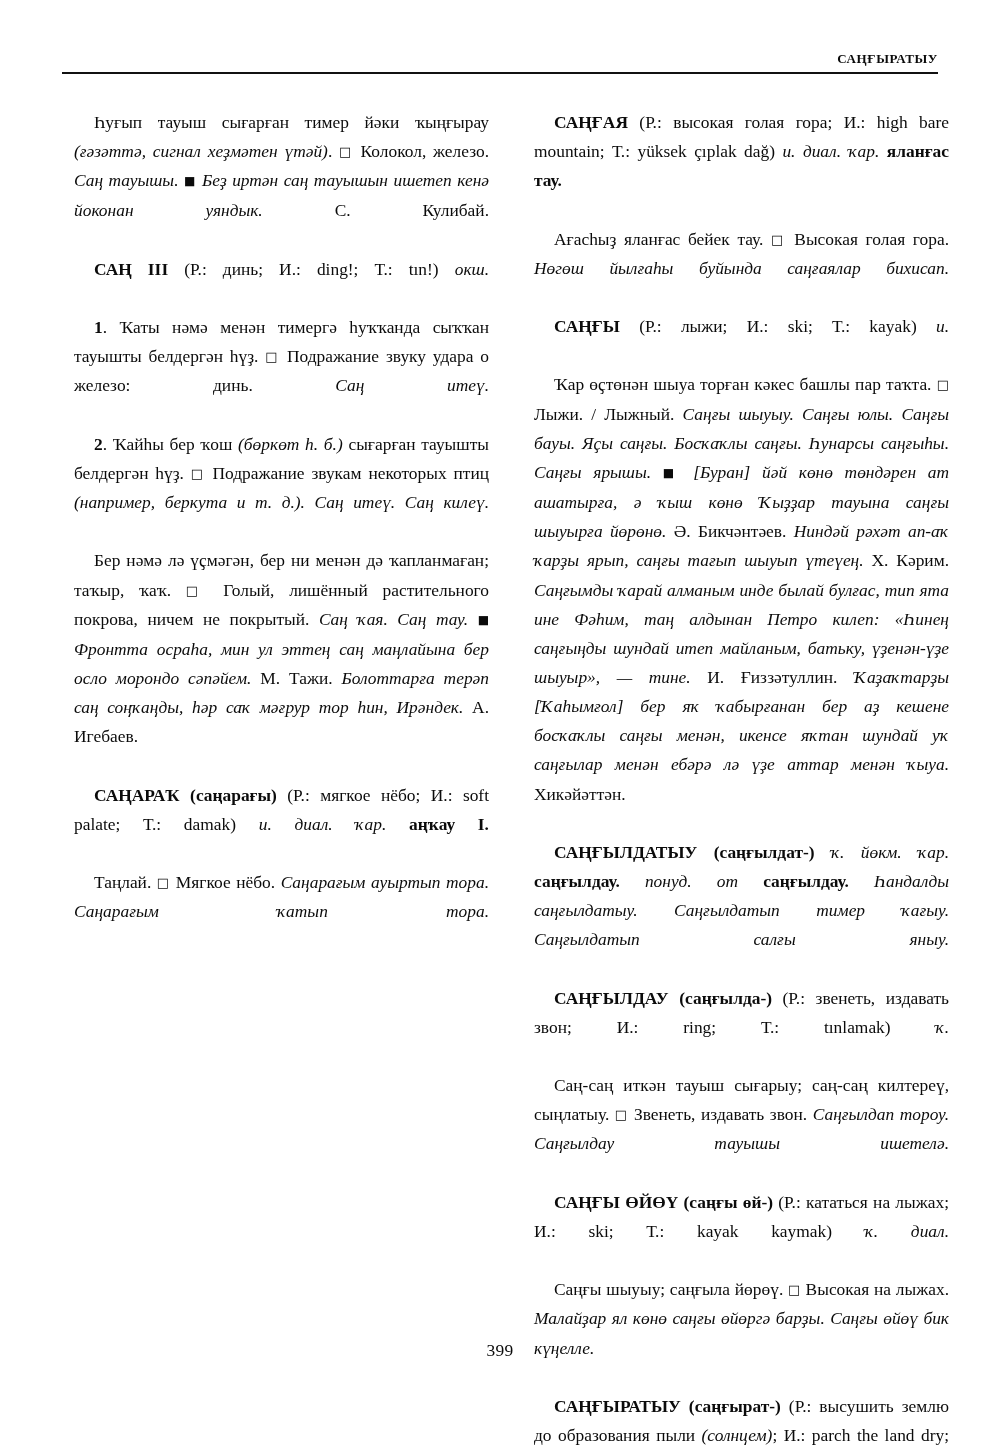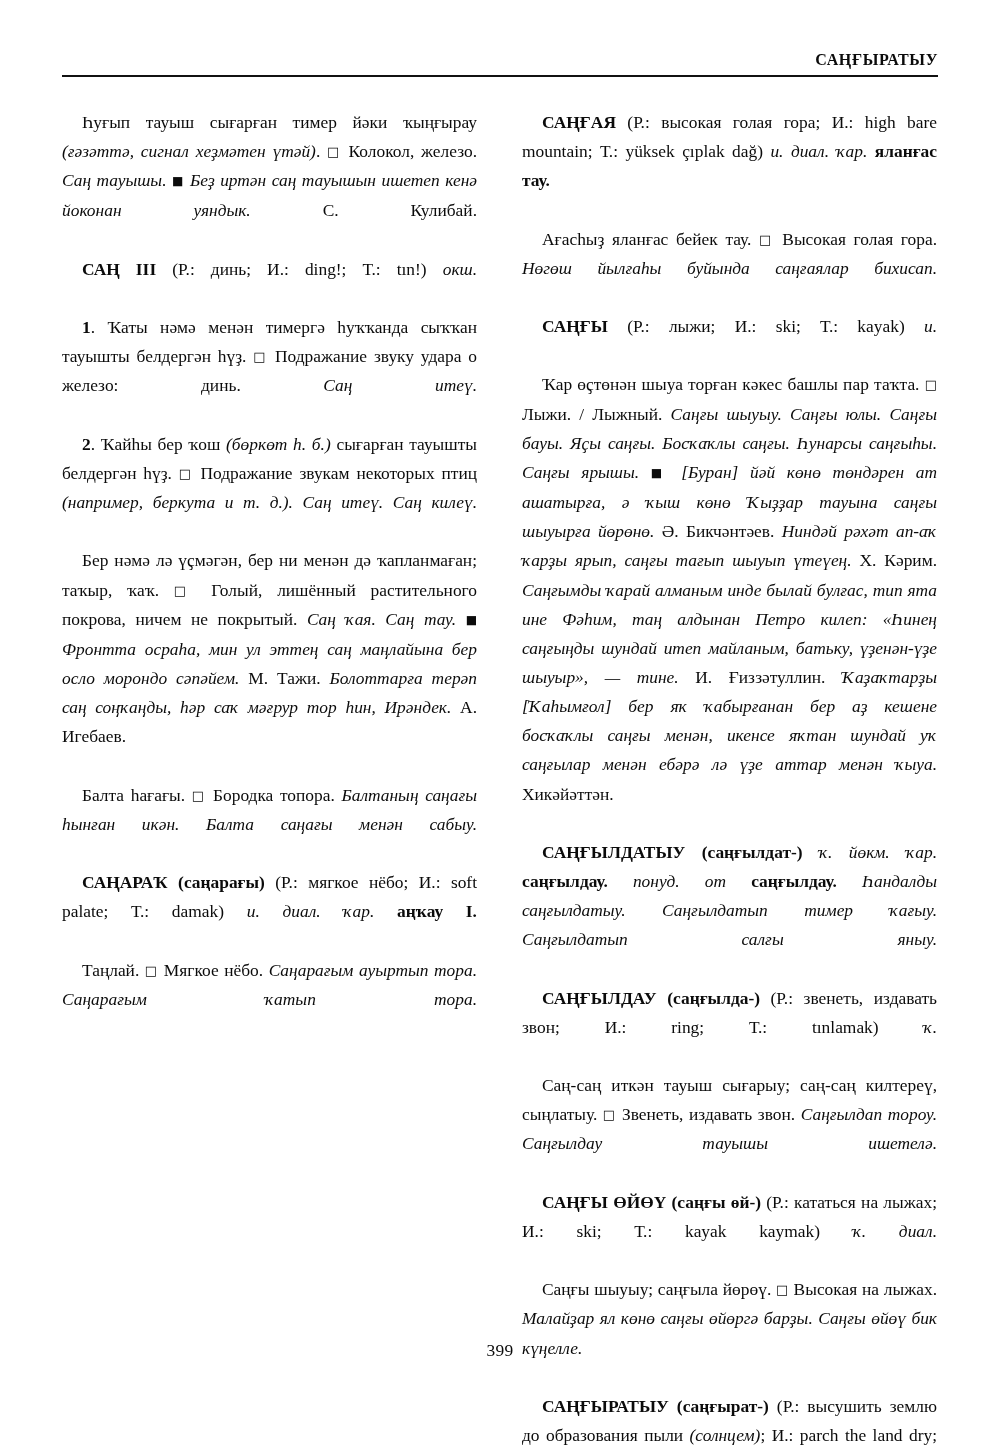--- a/index.html
+++ b/index.html
@@ -24,34 +24,34 @@
   
   .runhead-zone {
     position: absolute;
     left: 62px;
     top: 52px;
     width: 876px;
   }
   .runhead {
     text-align: right;
     font-weight: bold;
-    font-size: 16px;
+    font-size: 13px;
     letter-spacing: 0.6px;
     line-height: 1.0;
     font-family: "Liberation Serif", "DejaVu Serif", serif;
   }
   .rule {
     margin-top: 7px;
     border-top: 2.6px solid #111111;
     width: 100%;
   }
   
   .cols {
     position: absolute;
-    left: 62px;
+    left: 74px;
     top: 108px;
     width: 876px;
     height: 1215px;
     display: flex;
     gap: 45px;
   }
   .col {
     width: 415px;
     font-size: 17.4px;
     line-height: 29.15px;
@@ -112,21 +112,20 @@
     <div class="rule"></div>
   </div>
 
   <div class="cols">
     <div class="col" id="col-left">
         <p><span>Һуғып тауыш сығарған тимер йәки ҡыңғырау </span><i>(ғәзәттә, сигнал хеҙмәтен үтәй)</i><span>. </span><span class="sq">□</span><span> Колокол, железо. </span><i>Саң тауышы.</i><span> </span><span class="sqf">■</span><i> Беҙ иртән саң тауышын ишетеп кенә йоконан уяндык.</i><span> С. Кулибай.</span></p>
         <p><b>САҢ III</b><span> (Р.: динь; И.: ding!; Т.: tın!) </span><i>окш.</i></p>
         <p><b>1</b><span>. Ҡаты нәмә менән тимергә һуҡҡанда сыҡҡан тауышты белдергән һүҙ. </span><span class="sq">□</span><span> Подражание звуку удара о железо: динь. </span><i>Саң итеү.</i></p>
         <p><b>2</b><span>. Ҡайһы бер ҡош </span><i>(бөркөт һ. б.)</i><span> сығарған тауышты белдергән һүҙ. </span><span class="sq">□</span><span> Подражание звукам некоторых птиц </span><i>(например, беркута и т. д.). Саң итеү. Саң килеү.</i></p>
         <p><span>Бер нәмә лә үҫмәгән, бер ни менән дә ҡапланмаған; таҡыр, ҡаҡ. </span><span class="sq">□</span><span> Голый, лишённый растительного покрова, ничем не покрытый. </span><i>Саң ҡая. Саң тау.</i><span> </span><span class="sqf">■</span><i> Фронтта осраһа, мин ул эттең саң маңлайына бер осло морондо сәпәйем.</i><span> М. Тажи. </span><i>Болоттарға терәп саң соңҡаңды, һәр саҡ мәғрур тор һин, Ирәндек.</i><span> А. Игебаев.</span></p>
-        <p><span>Балта һағағы. </span><span class="sq">□</span><span> Бородка топора. </span><i>Балтаның саңағы һынған икән. Балта саңағы менән сабыу.</i></p>
         <p><b>САҢАРАҠ (саңарағы)</b><span> (Р.: мягкое нёбо; И.: soft palate; Т.: damak) </span><i>и. диал. ҡар.</i><span> </span><b>аңҡау I.</b></p>
         <p><span>Таңлай. </span><span class="sq">□</span><span> Мягкое нёбо. </span><i>Саңарағым ауыртып тора. Саңарағым ҡатып тора.</i></p>
       </div>
     <div class="col" id="col-right">
         <p><b>САҢҒАЯ</b><span> (Р.: высокая голая гора; И.: high bare mountain; Т.: yüksek çıplak dağ) </span><i>и. диал. ҡар.</i><span> </span><b>яланғас тау.</b></p>
         <p><span>Ағасһыҙ яланғас бейек тау. </span><span class="sq">□</span><span> Высокая голая гора. </span><i>Нөгөш йылғаһы буйында саңғаялар бихисап.</i></p>
         <p><b>САҢҒЫ</b><span> (Р.: лыжи; И.: ski; Т.: kayak) </span><i>и.</i></p>
         <p><span>Ҡар өҫтөнән шыуа торған кәкес башлы пар таҡта. </span><span class="sq">□</span><span> Лыжи. / Лыжный. </span><i>Саңғы шыуыу. Саңғы юлы. Саңғы бауы. Яҫы саңғы. Босҡаҡлы саңғы. Һунарсы саңғыһы. Саңғы ярышы.</i><span> </span><span class="sqf">■</span><i> [Буран] йәй көнө төндәрен ат ашатырға, ә ҡыш көнө Ҡыҙҙар тауына саңғы шыуырға йөрөнө.</i><span> Ә. Бикчәнтәев. </span><i>Ниндәй рәхәт ап-аҡ ҡарҙы ярып, саңғы тағып шыуып үтеүең.</i><span> Х. Кәрим. </span><i>Саңғымды ҡарай алманым инде былай булғас, тип ята ине Фәһим, таң алдынан Петро килеп: «Һинең саңғыңды шундай итеп майланым, батьку, үҙенән-үҙе шыуыр», — тине.</i><span> И. Ғиззәтуллин. </span><i>Ҡаҙаҡтарҙы [Ҡаһымғол] бер яҡ ҡабырғанан бер аҙ кешене босҡаҡлы саңғы менән, икенсе яҡтан шундай уҡ саңғылар менән ебәрә лә үҙе аттар менән ҡыуа.</i><span> Хикәйәттән.</span></p>
         <p><b>САҢҒЫЛДАТЫУ (саңғылдат-)</b><span> </span><i>ҡ. йөкм. ҡар.</i><span> </span><b>саңғылдау.</b><span> </span><i>понуд. от</i><span> </span><b>саңғылдау.</b><span> </span><i>Һандалды саңғылдатыу. Саңғылдатып тимер ҡағыу. Саңғылдатып салғы яныу.</i></p>
         <p><b>САҢҒЫЛДАУ (саңғылда-)</b><span> (Р.: звенеть, издавать звон; И.: ring; Т.: tınlamak) </span><i>ҡ.</i></p>

